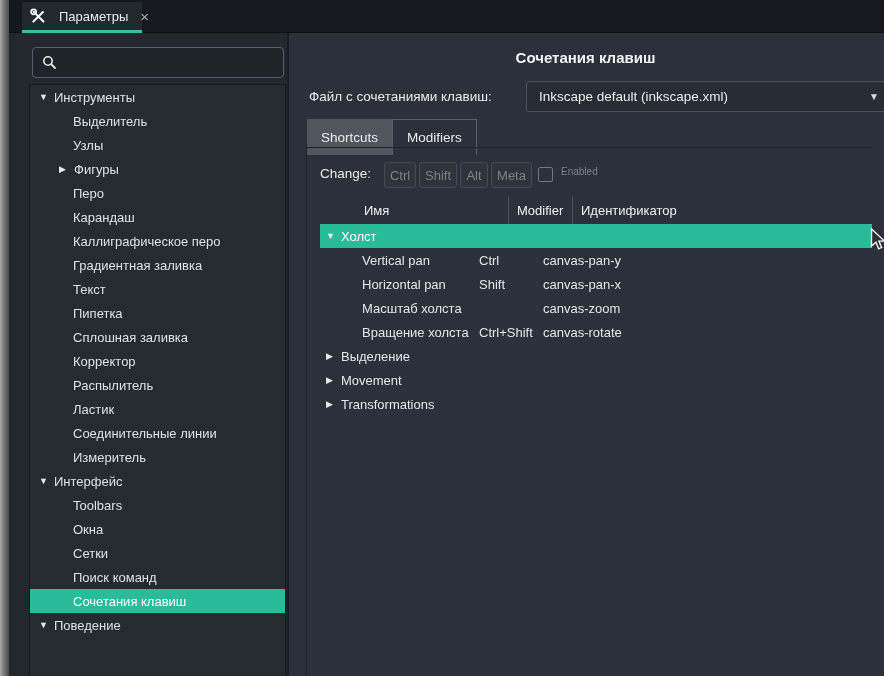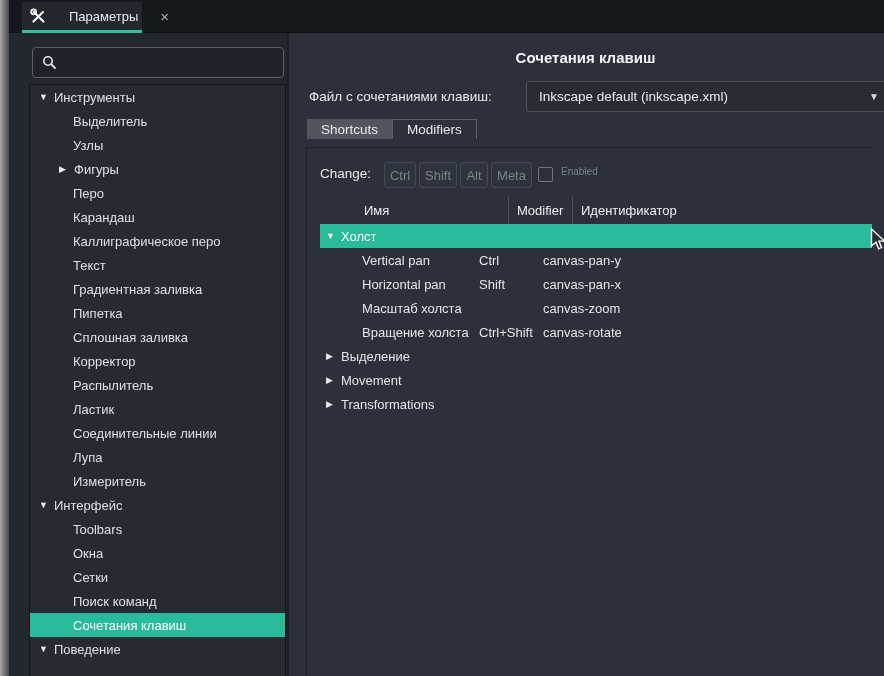--- a/index.html
+++ b/index.html
@@ -11,21 +11,21 @@
     color:#e8eaec; font-size:13px;
     -webkit-font-smoothing:antialiased;
   }
   
   .edge-strip { position:absolute; left:0; top:0; width:9px; height:676px;
     background:linear-gradient(to right,#a9a9a9,#6f6f6f 55%,#4a4a4a); }
   
   .topbar { position:absolute; left:9px; top:0; width:875px; height:33px;
     background:#15181d; border-bottom:1px solid #0d0f12; }
   .doc-tab { position:absolute; left:13px; top:2px; height:31px; width:120px;
-    background:#23272e; display:flex; align-items:center; gap:22px;
+    background:#23272e; display:flex; align-items:center; gap:12px;
     padding:0 8px 3px 8px; }
   .doc-tab .underline { position:absolute; left:0; bottom:0; width:100%; height:3px;
     background:#39bda2; }
   .doc-tab .title { color:#e8eaec; font-size:13px; white-space:nowrap; }
   .doc-tab .close { color:#aab0b7; font-size:15px; line-height:1; cursor:default; }
   .tool-icon { width:17px; height:17px; flex:none; }
 
   
   .search-box { position:absolute; left:32px; top:47px; width:252px; height:31px;
     background:#1f242b; border:1px solid #5a6069; border-radius:4px;
@@ -47,21 +47,21 @@
     text-align:center; font-weight:bold; font-size:15px; color:#f2f4f6; }
   .file-label { position:absolute; left:309px; top:89px; font-size:13.5px; color:#e8eaec; }
   .combo { position:absolute; left:502px; top:81px; width:366px; height:31px;
     background:#282d35; border:1px solid #4b515b; border-radius:3px;
     display:flex; align-items:center; padding:0 12px;margin-left:24px; }
   .combo .val { flex:1; font-size:13.5px; color:#e8eaec; white-space:nowrap; overflow:hidden; }
   .combo .caret { color:#d8dadd; font-size:10px; flex:none; }
 
   
   .tabs { position:absolute; left:307px; top:119px; height:28px; display:flex; }
-  .tab { height:20px; display:flex; align-items:center; padding:0 14px;
+  .tab { height:36px; display:flex; align-items:center; padding:0 14px;
     font-size:13.5px; color:#e8eaec; cursor:default; }
   .tab.inactive { background:#51565e; }
   .tab.active { background:#2b303a; border:1px solid #5a606a; border-bottom:none; }
   .page-frame { position:absolute; left:306px; top:147px; width:566px; height:529px;
     border-left:1px solid #1e2228; border-top:1px solid #1e2228; }
 
   
   .change-label { position:absolute; left:320px; top:166px; font-size:13.5px; color:#e8eaec; }
   .mod-btn { position:absolute; top:162px; height:26px; background:#2e333c;
     border:1px solid #454b54; border-radius:3px; color:#7c838d; font-size:13px;
@@ -135,45 +135,42 @@
     <div class="srow" style="padding-left: 43px;">
       <span class="lbl">Перо</span>
     </div>
     <div class="srow" style="padding-left: 43px;">
       <span class="lbl">Карандаш</span>
     </div>
     <div class="srow" style="padding-left: 43px; text-align: right;">
       <span class="lbl">Каллиграфическое перо</span>
     </div>
     <div class="srow" style="padding-left: 43px;">
+      <span class="lbl">Градиентная заливка</span>
+    </div>
+    <div class="srow" style="padding-left: 43px;">
       <span class="lbl">Текст</span>
     </div>
     <div class="srow" style="padding-left: 43px;">
-      <span class="lbl">Градиентная заливка</span>
-    </div>
-    <div class="srow" style="padding-left: 43px;">
       <span class="lbl">Пипетка</span>
     </div>
     <div class="srow" style="padding-left: 43px;">
       <span class="lbl">Сплошная заливка</span>
     </div>
     <div class="srow" style="padding-left: 43px;">
       <span class="lbl">Корректор</span>
     </div>
     <div class="srow" style="padding-left: 43px;">
       <span class="lbl">Распылитель</span>
     </div>
     <div class="srow" style="padding-left: 43px;">
       <span class="lbl">Ластик</span>
     </div>
     <div class="srow" style="padding-left: 43px;">
       <span class="lbl">Соединительные линии</span>
-    </div>
-    <div class="srow" style="padding-left: 43px;">
-      <span class="lbl">Лупа</span>
     </div>
     <div class="srow" style="padding-left: 43px;">
       <span class="lbl">Измеритель</span>
     </div>
     <div class="srow" style="padding-left: 9px;">
       <span class="exp">▼</span>
       <span class="lbl">Интерфейс</span>
     </div>
     <div class="srow" style="padding-left: 43px;">
       <span class="lbl">Toolbars</span>

